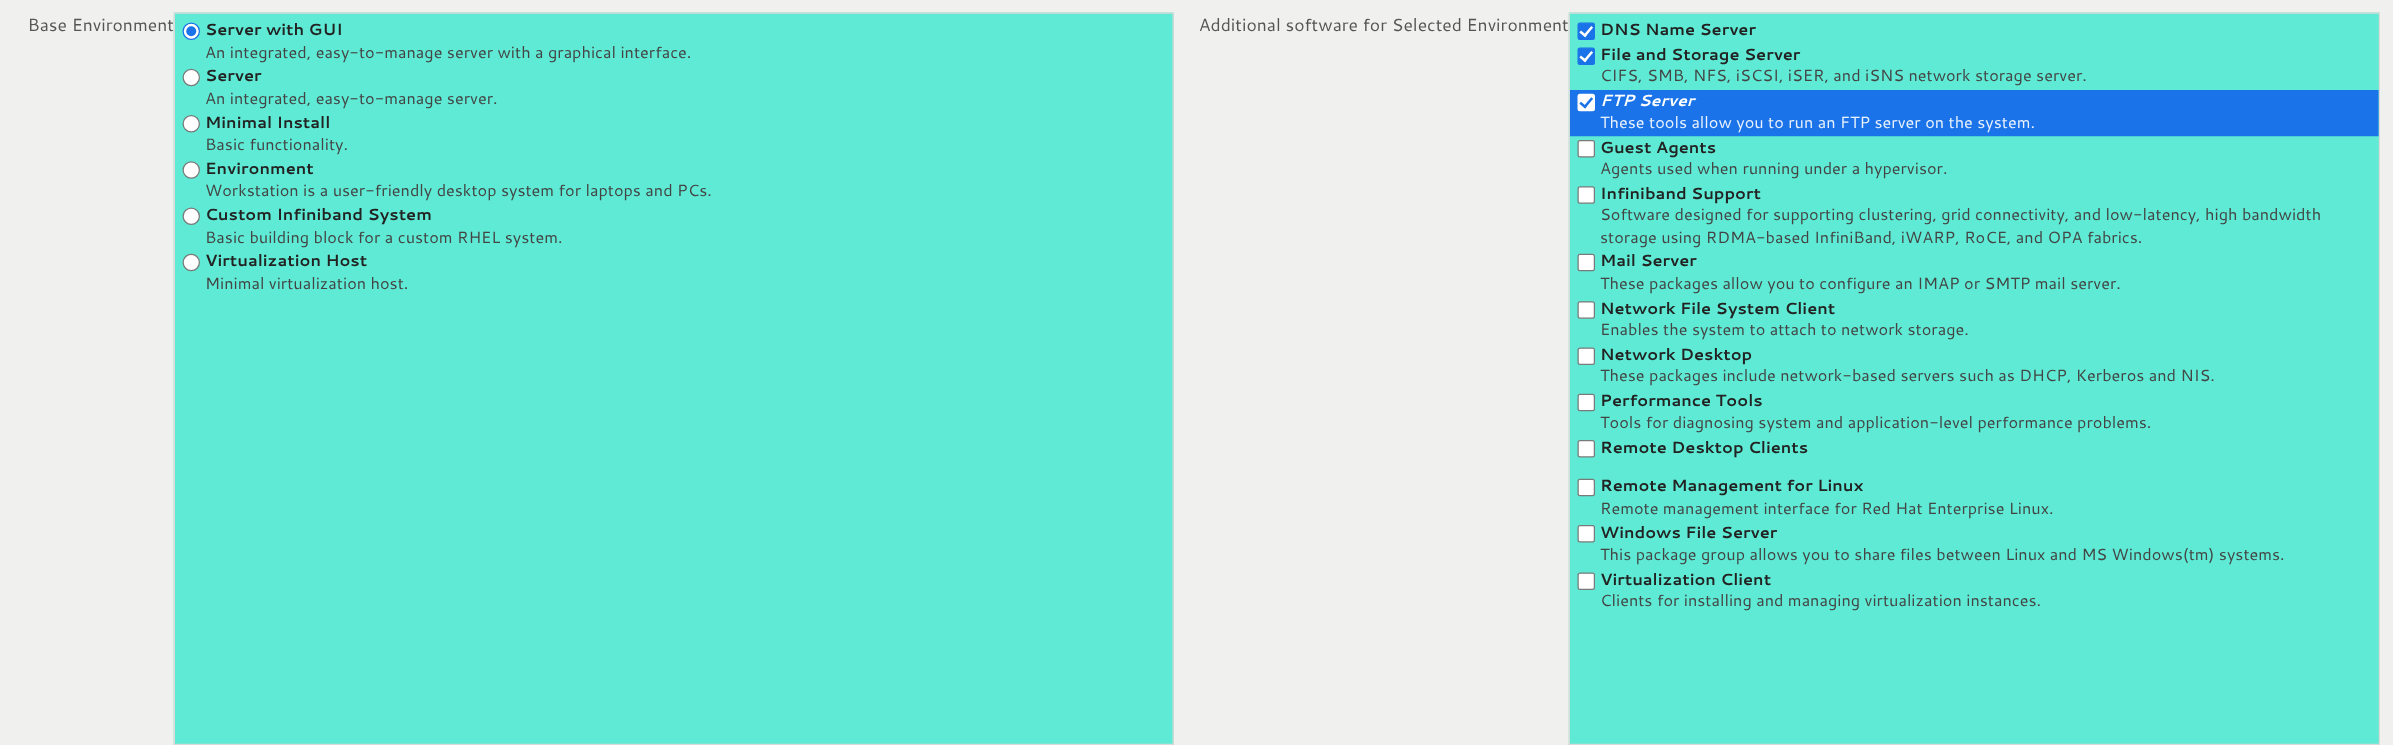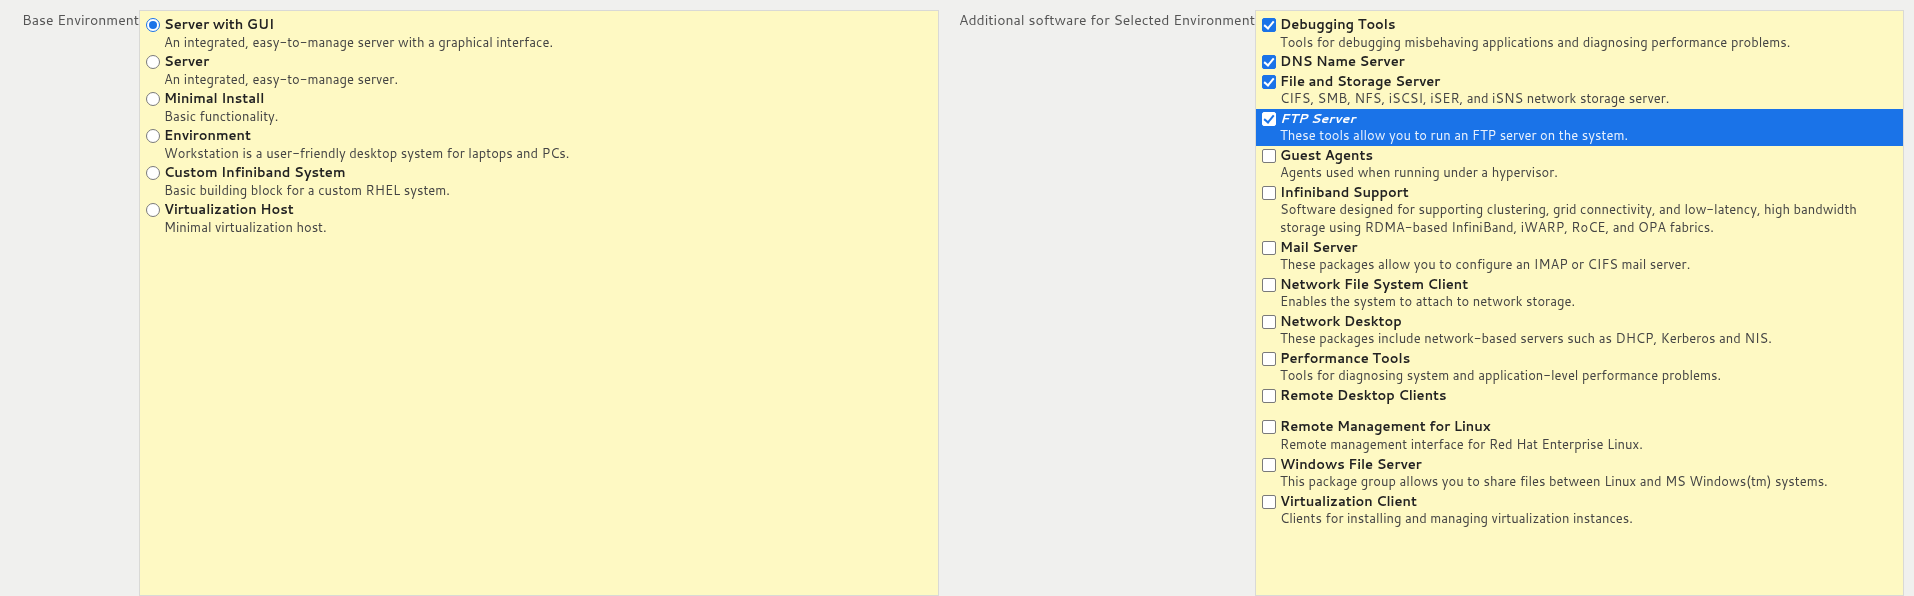--- a/index.html
+++ b/index.html
@@ -34,21 +34,21 @@
       padding-left: 0px;
       padding-right: 10px;
     }
     .panel-header {
       font-size: 14px;
       color: #555;
       padding-bottom: 6px;
       padding-left: 2px;
     }
     .panel-body {
-      background: #fef9c3;
+      background: #5eead4;
       border: 1px solid #d9d9d6;
       flex: 1;
       overflow-y: auto;
       padding: 4px 0;
     }
     .row {
       display: flex;
       align-items: flex-start;
       padding: 1px 4px 1px 4px;
       line-height: 1.35;
@@ -180,27 +180,20 @@
         </div>
       </div>
   </div>
 
   <div class="panel panel-right">
     <div class="panel-header">Additional software for Selected Environment</div>
     <div class="panel-body" id="right-body">
         <div class="row">
           <span class="control checkbox checked"></span>
           <div class="text">
-            <div class="title">Debugging Tools</div>
-            <div class="desc">Tools for debugging misbehaving applications and diagnosing performance problems.</div>
-          </div>
-        </div>
-        <div class="row">
-          <span class="control checkbox checked"></span>
-          <div class="text">
             <div class="title">DNS Name Server</div>
           </div>
         </div>
         <div class="row">
           <span class="control checkbox checked"></span>
           <div class="text">
             <div class="title">File and Storage Server</div>
             <div class="desc">CIFS, SMB, NFS, iSCSI, iSER, and iSNS network storage server.</div>
           </div>
         </div>
@@ -222,21 +215,21 @@
           <span class="control checkbox"></span>
           <div class="text">
             <div class="title">Infiniband Support</div>
             <div class="desc">Software designed for supporting clustering, grid connectivity, and low-latency, high bandwidth storage using RDMA-based InfiniBand, iWARP, RoCE, and OPA fabrics.</div>
           </div>
         </div>
         <div class="row">
           <span class="control checkbox"></span>
           <div class="text">
             <div class="title">Mail Server</div>
-            <div class="desc">These packages allow you to configure an IMAP or CIFS mail server.</div>
+            <div class="desc">These packages allow you to configure an IMAP or SMTP mail server.</div>
           </div>
         </div>
         <div class="row">
           <span class="control checkbox"></span>
           <div class="text">
             <div class="title">Network File System Client</div>
             <div class="desc">Enables the system to attach to network storage.</div>
           </div>
         </div>
         <div class="row">

